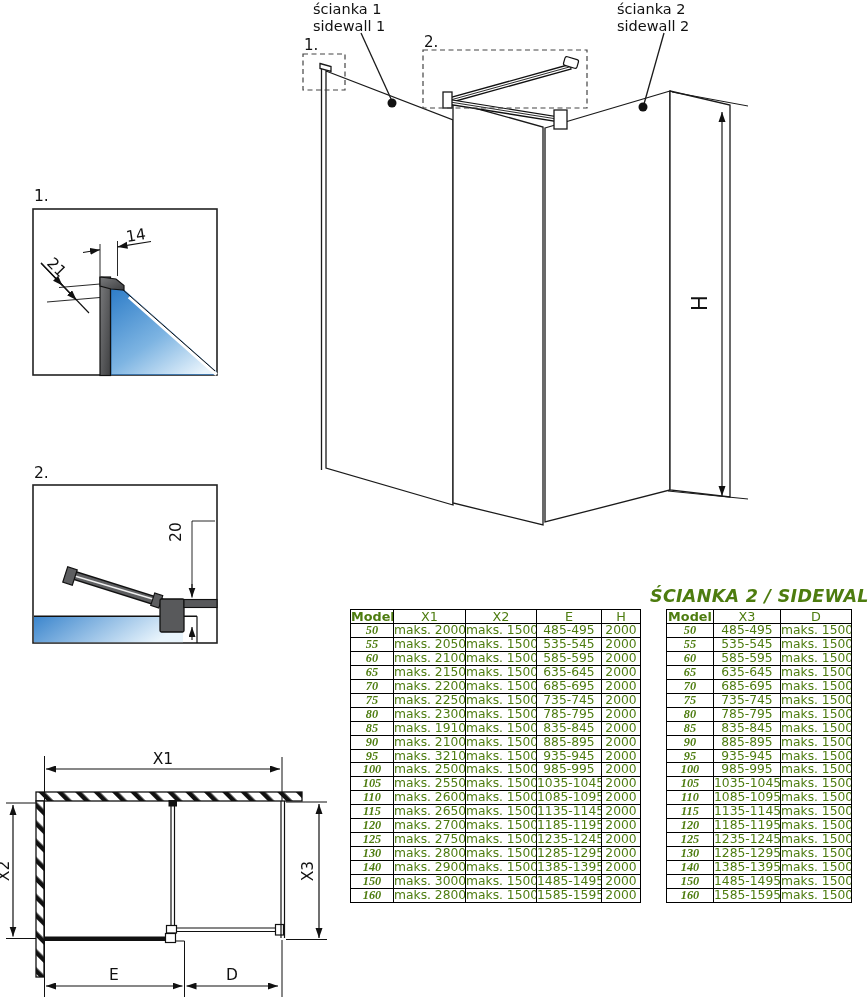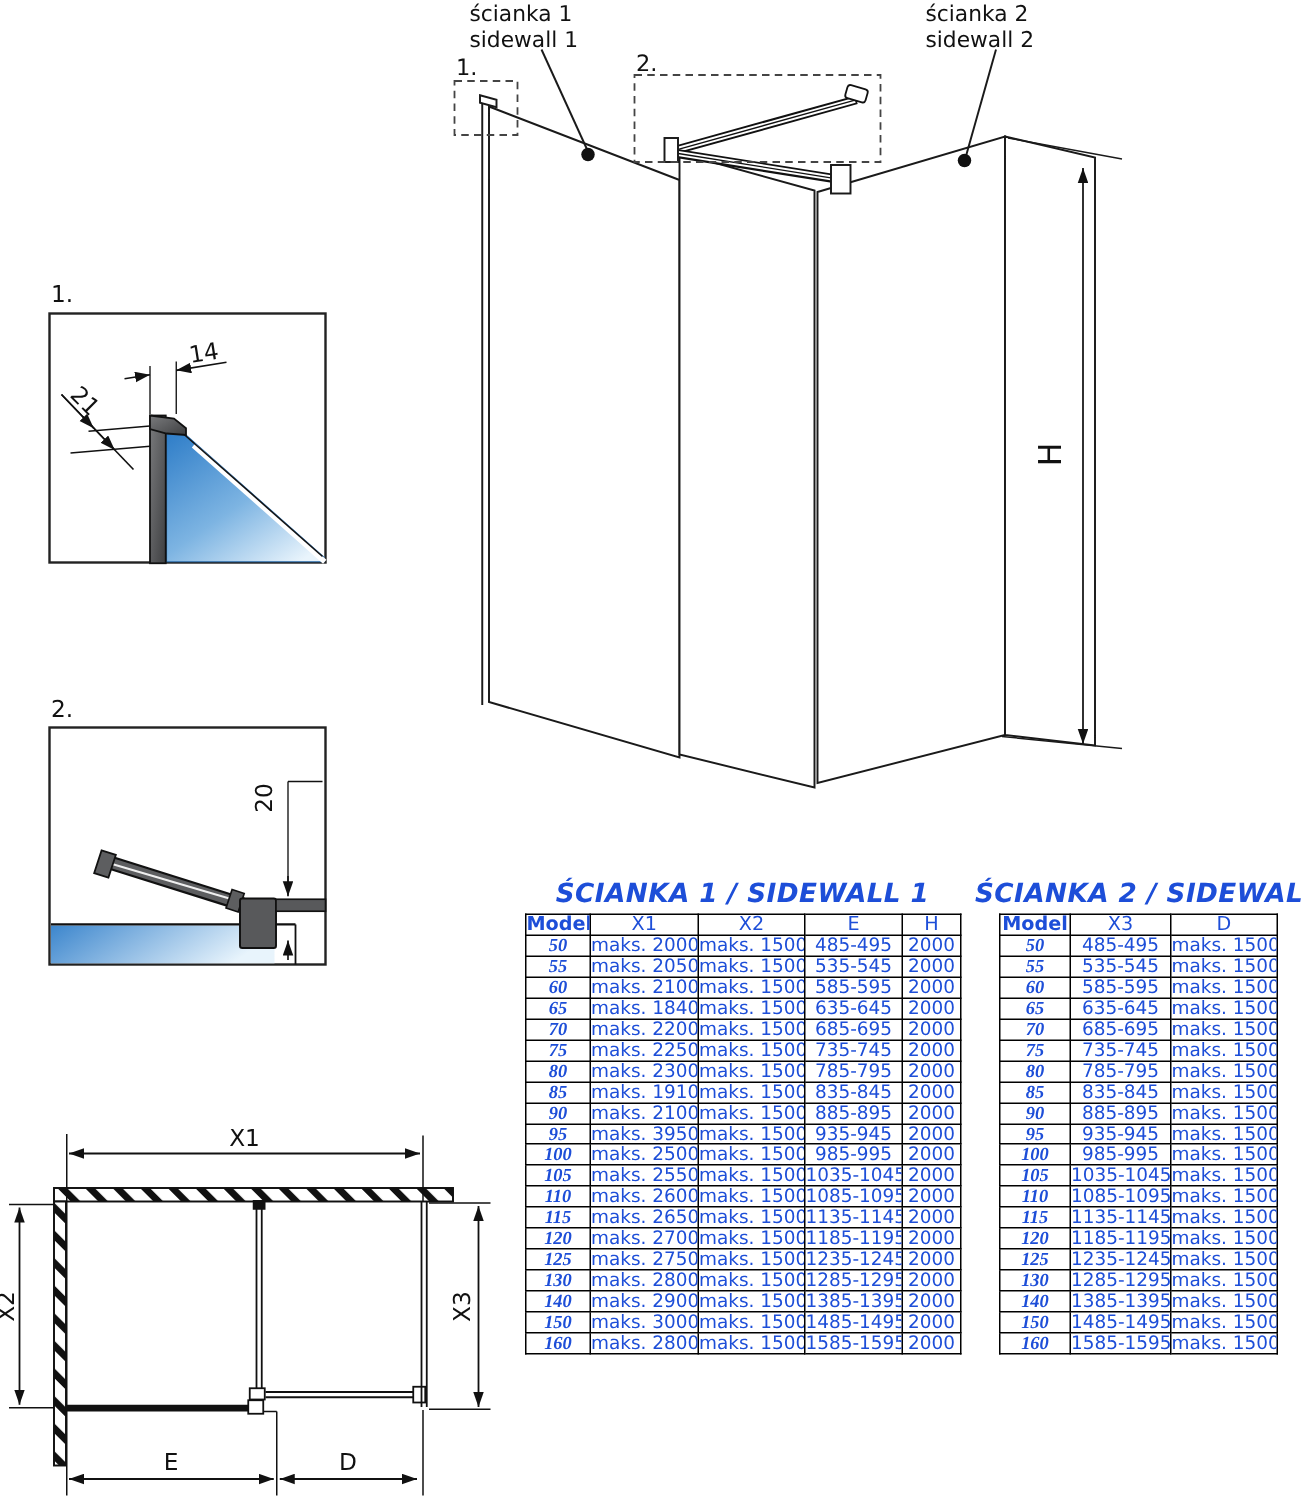--- a/index.html
+++ b/index.html
@@ -1,17 +1,17 @@
 <!DOCTYPE html>
 <html><head>
 <meta charset="utf-8">
 <style>
   html,body{margin:0;padding:0;background:#ffffff;}
   .sheet{position:relative;width:868px;height:1000px;background:#fff;overflow:hidden;
-         font-family:"DejaVu Sans","Liberation Sans",sans-serif;color:#1d4ed8;}
+         font-family:"DejaVu Sans","Liberation Sans",sans-serif;color:#4d7c0f;}
   .sheet svg{position:absolute;left:0;top:0;}
   svg text{font-family:"DejaVu Sans","Liberation Sans",sans-serif;fill:#111;}
 
   .tbl-title{position:absolute;top:586px;height:22px;font-size:17.5px;font-weight:bold;
              font-style:italic;text-align:center;white-space:nowrap;letter-spacing:.3px;}
   #title1{left:348px;width:294px;}
   #title2{left:650px;width:218px;}
 
   .tblwrap{position:absolute;top:609px;}
   #twrap1{left:350px;width:290px;}
@@ -199,21 +199,20 @@
   </g>
   <g stroke="none" fill="#111">
     <text x="163" y="764" font-size="15.5" text-anchor="middle">X1</text>
     <text x="9" y="871" font-size="15.5" text-anchor="middle" transform="rotate(-90 9 871)">X2</text>
     <text x="313" y="871" font-size="15.5" text-anchor="middle" transform="rotate(-90 313 871)">X3</text>
     <text x="114" y="980" font-size="15.5" text-anchor="middle">E</text>
     <text x="232" y="980" font-size="15.5" text-anchor="middle">D</text>
   </g>
 </svg>
 
-<div class="tbl-title" id="title1">ŚCIANKA 1 / SIDEWALL 1</div>
 <div class="tbl-title" id="title2">ŚCIANKA 2 / SIDEWALL 2</div>
 
 <div class="tblwrap" id="twrap1">
   <table class="spec" id="t1">
     <colgroup>
           <col class="c0">
           <col class="c1">
           <col class="c2">
           <col class="c3">
           <col class="c4">
@@ -244,21 +243,21 @@
           </tr>
           <tr>
             <td class="model">60</td>
             <td>maks. 2100</td>
             <td>maks. 1500</td>
             <td>585-595</td>
             <td>2000</td>
           </tr>
           <tr>
             <td class="model">65</td>
-            <td>maks. 1840</td>
+            <td>maks. 2150</td>
             <td>maks. 1500</td>
             <td>635-645</td>
             <td>2000</td>
           </tr>
           <tr>
             <td class="model">70</td>
             <td>maks. 2200</td>
             <td>maks. 1500</td>
             <td>685-695</td>
             <td>2000</td>
@@ -286,21 +285,21 @@
           </tr>
           <tr>
             <td class="model">90</td>
             <td>maks. 2100</td>
             <td>maks. 1500</td>
             <td>885-895</td>
             <td>2000</td>
           </tr>
           <tr>
             <td class="model">95</td>
-            <td>maks. 3950</td>
+            <td>maks. 3210</td>
             <td>maks. 1500</td>
             <td>935-945</td>
             <td>2000</td>
           </tr>
           <tr>
             <td class="model">100</td>
             <td>maks. 2500</td>
             <td>maks. 1500</td>
             <td>985-995</td>
             <td>2000</td>

